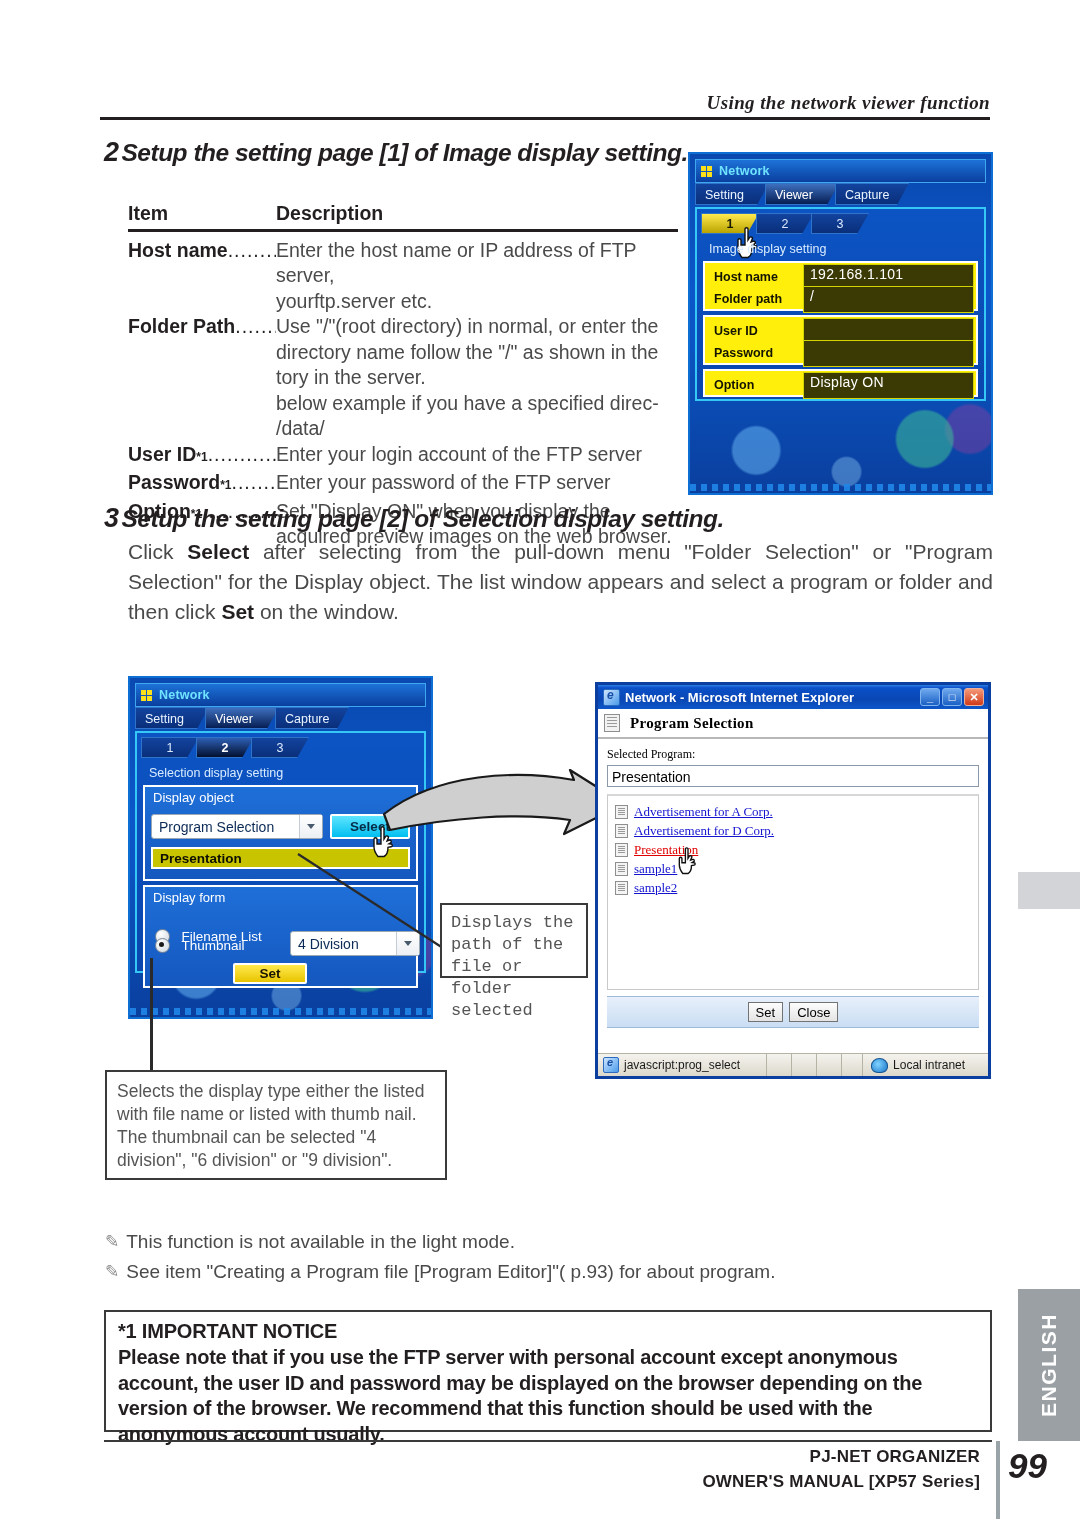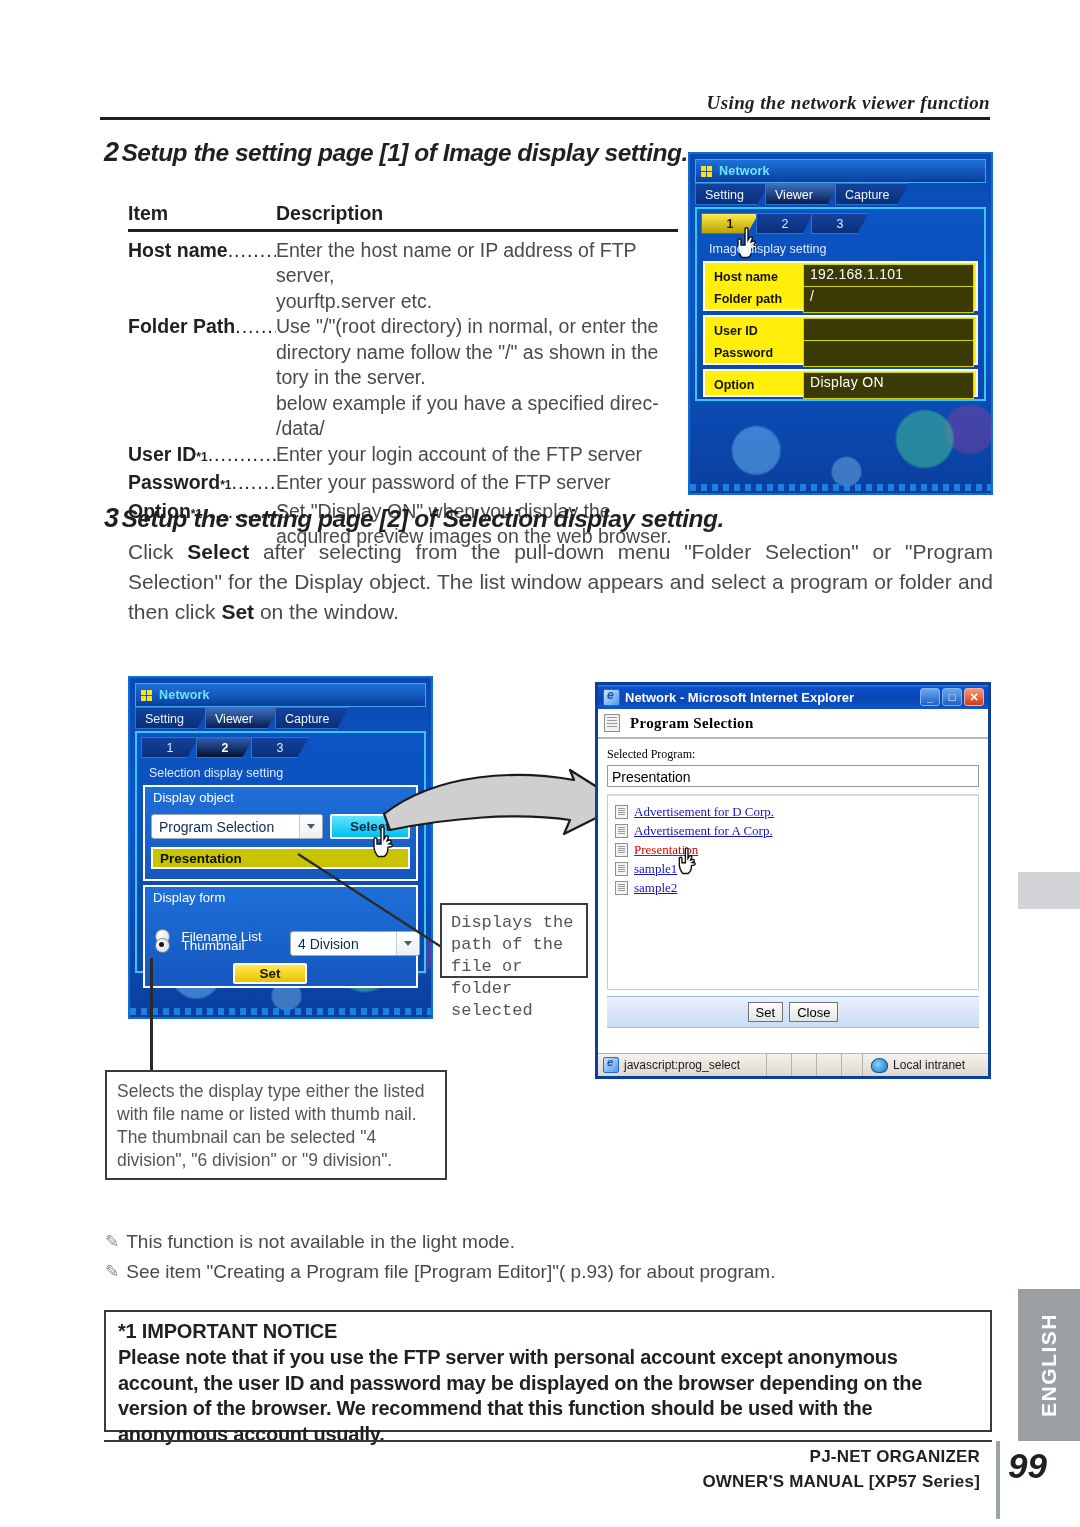--- a/index.html
+++ b/index.html
@@ -573,25 +573,25 @@
       <span class="h">Program Selection</span>
     </div>
 
     <div class="ie-body">
       <div class="smalllbl">Selected Program:</div>
       <div class="textbox">Presentation</div>
 
       <div class="listpane">
         <div class="litem">
           <span class="ico"></span>
-          <a>Advertisement for D Corp.</a>
+          <a>Advertisement for A Corp.</a>
         </div>
         <div class="litem">
           <span class="ico"></span>
-          <a>Advertisement for A Corp.</a>
+          <a>Advertisement for D Corp.</a>
         </div>
         <div class="litem" style="position:relative;">
           <span class="ico"></span>
           <a class="cur">Presentation</a>
           <svg style="position:absolute;left:60px;top:6px;" width="26" height="30" viewBox="0 0 30 34">
             <path d="M12 3 C12 1.4 15 1.4 15 3 L15 14 L16.6 11.5 C17.3 10.2 20 11.2 19.4 12.6 L18 16
                      L20.5 15.2 C22 14.8 23 17 21.6 17.8 L20 18.8 L22.2 19 C23.6 19.2 23.6 21.6 22.1 21.8
                      L19 22.3 C19 26 18 30 15 31.5 L9 31.5 C7 29 5 25.5 5 22 L5 14 C5 12.3 8 12.3 8 14
                      L8 19 L12 19 Z" fill="#ffffff" stroke="#101010" stroke-width="1.6"></path>
           </svg>

